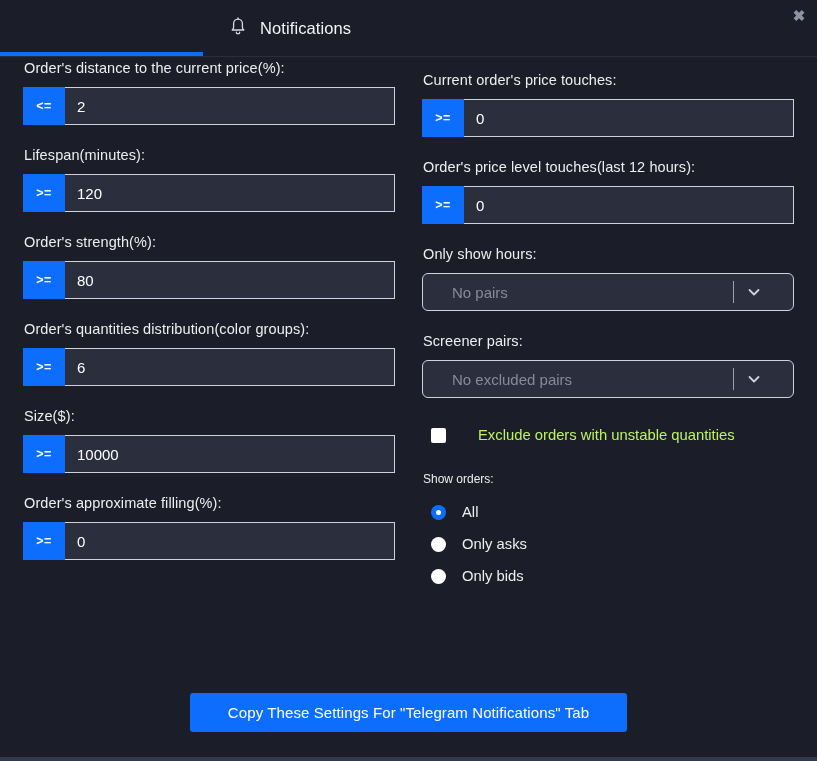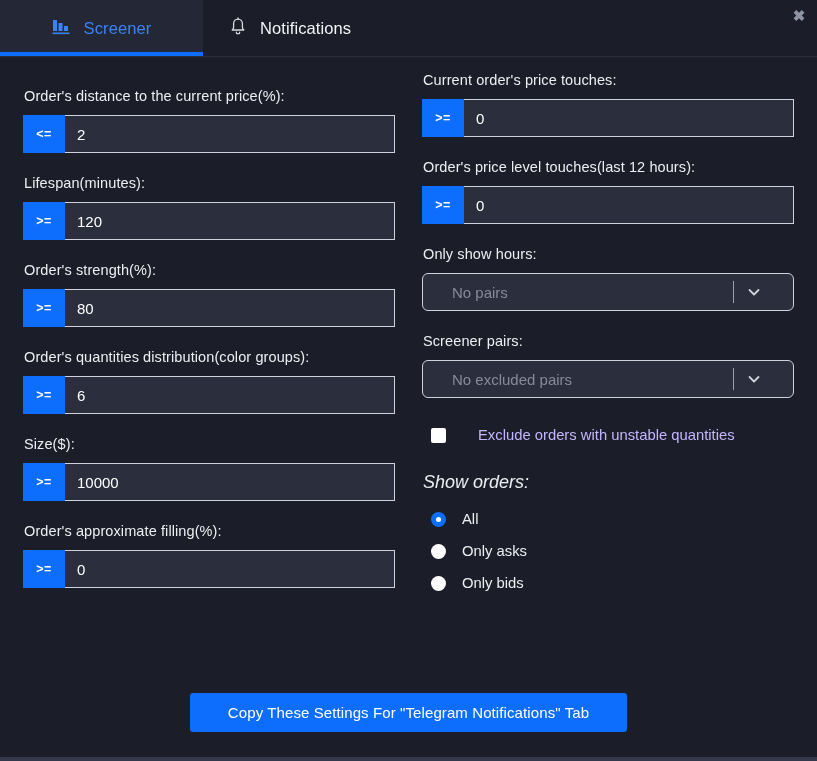--- a/index.html
+++ b/index.html
@@ -50,21 +50,21 @@
     position: absolute; right: 7px; top: 4px;
     width: 22px; height: 22px;
     display: flex; align-items: center; justify-content: center;
     color: #8d93a3;
     font-size: 15px; font-weight: bold;
     cursor: pointer;
     line-height: 1;
   }
 
   
-  .col-left  { position: absolute; left: 23px;  top: 88px; width: 372px; }
+  .col-left  { position: absolute; left: 23px;  top: 60px; width: 372px; }
   .col-right { position: absolute; left: 422px; top: 72px; width: 372px; }
 
   .field { margin-bottom: 22px; }
   .field-label {
     display: block;
     font-size: 14.5px;
     color: #eceef2;
     margin: 0 0 11px 1px;
     letter-spacing: .1px;
   }
@@ -123,31 +123,30 @@
     cursor: pointer;
   }
   .checkbox {
     width: 15px; height: 15px;
     background: #ffffff;
     border-radius: 2px;
     flex: 0 0 auto;
   }
   .check-label {
     font-size: 14.8px;
-    color: #c4b5fd;
+    color: #bef264;
     margin-left: 32px;
   }
 
   
   .radio-group-label {
     display: block;
-    font-size: 18px;
+    font-size: 12px;
     color: #eceef2;
     margin: 22px 0 10px 1px;
-    font-style: italic;
   }
   .radio-row {
     display: flex; align-items: center;
     height: 32px;
     margin-left: 9px;
     cursor: pointer;
   }
   .radio {
     width: 15px; height: 15px;
     border-radius: 50%;
@@ -189,31 +188,20 @@
     background: #33384a;
   }
 </style>
 </head>
 <body>
 
 <div id="app">
 
   <div class="tabbar">
 
-    <div class="tab tab-screener">
-      <span class="icon-bars">
-        <svg width="19" height="19" viewBox="0 0 19 19">
-          <rect x="1" y="3" width="4" height="11" fill="#3b82f6"></rect>
-          <rect x="6.5" y="6" width="4" height="8" fill="#3b82f6"></rect>
-          <rect x="12" y="9" width="4" height="5" fill="#3b82f6"></rect>
-          <rect x="0.5" y="15.5" width="17" height="1.6" fill="#3b82f6"></rect>
-        </svg>
-      </span>
-      <span class="tab-label">Screener</span>
-    </div>
 
     <div class="tab tab-notifications">
       <span class="icon-bell">
         <svg width="18" height="19" viewBox="0 0 18 19">
           <path d="M9 2.2c-2.6 0-4.4 2-4.4 4.5v3.4c0 1-.4 1.9-1.1 2.6l-.3.3h11.6l-.3-.3c-.7-.7-1.1-1.6-1.1-2.6V6.7C13.4 4.2 11.6 2.2 9 2.2z" fill="none" stroke="#d7dae1" stroke-width="1.3" stroke-linejoin="round"></path>
           <path d="M9 1v1.3" stroke="#d7dae1" stroke-width="1.3" stroke-linecap="round"></path>
           <path d="M7.3 15.2c0 .9.8 1.6 1.7 1.6s1.7-.7 1.7-1.6" fill="none" stroke="#d7dae1" stroke-width="1.3" stroke-linecap="round"></path>
         </svg>
       </span>
       <span class="tab-label">Notifications</span>

